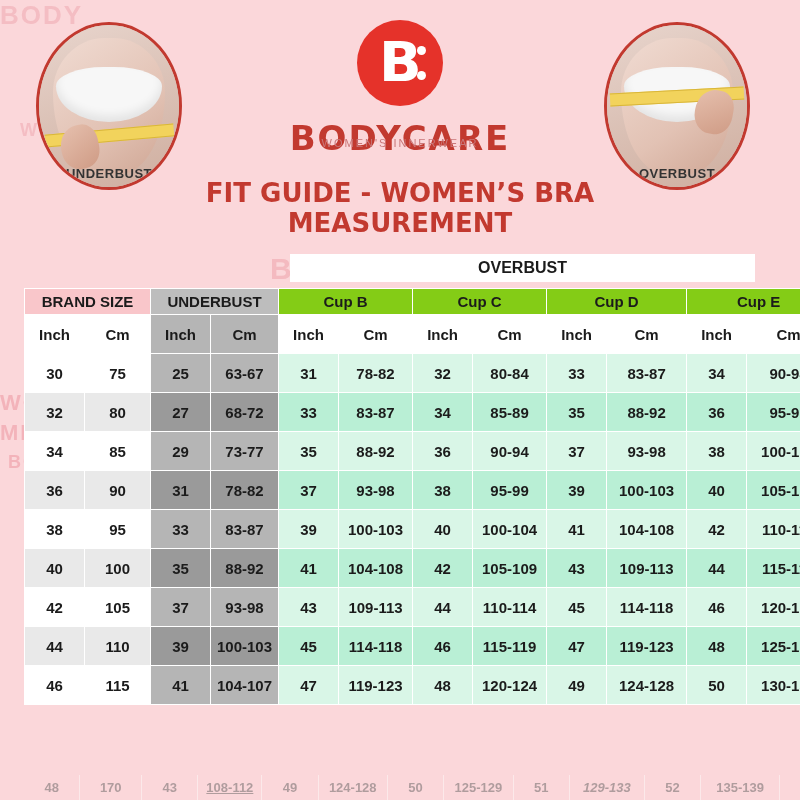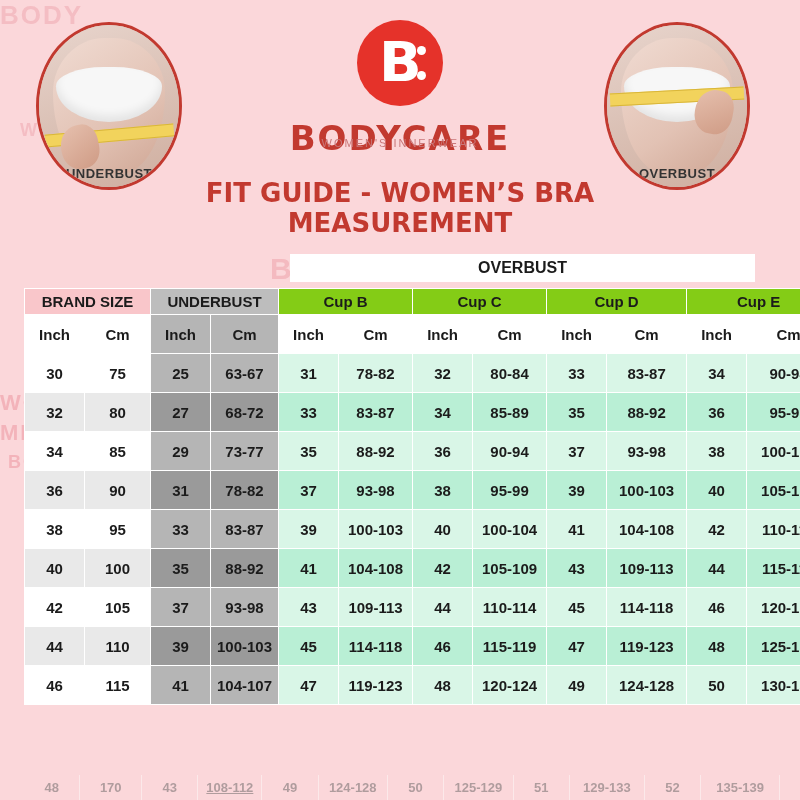--- a/index.html
+++ b/index.html
@@ -435,18 +435,18 @@
   <div class="bleed" id="bleed">
       <div style="width: 60px;">48</div>
       <div style="width: 66px;">170</div>
       <div style="width: 60px;">43</div>
       <div style="width: 68px; text-decoration: underline;">108-112</div>
       <div style="width: 60px;">49</div>
       <div style="width: 74px;">124-128</div>
       <div style="width: 60px;">50</div>
       <div style="width: 74px;">125-129</div>
       <div style="width: 60px;">51</div>
-      <div style="width: 80px;">129-133</div>
+      <div style="width: 80px; font-style: italic;">129-133</div>
       <div style="width: 60px;">52</div>
       <div style="width: 84px;">135-139</div>
     </div>
 
 </div>
 
 </body></html>

